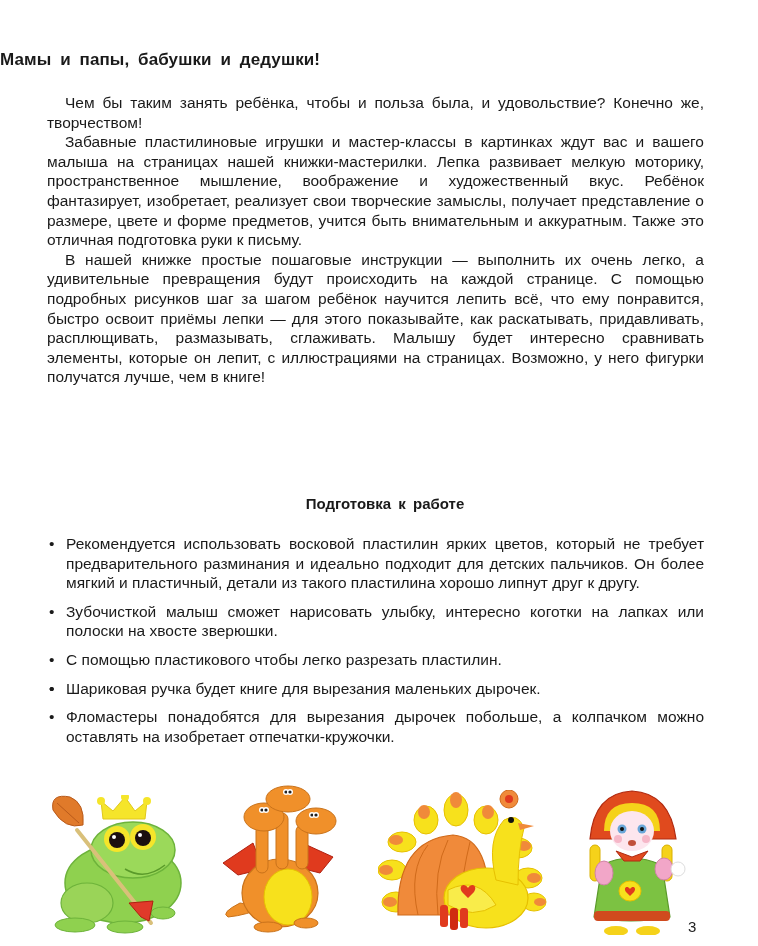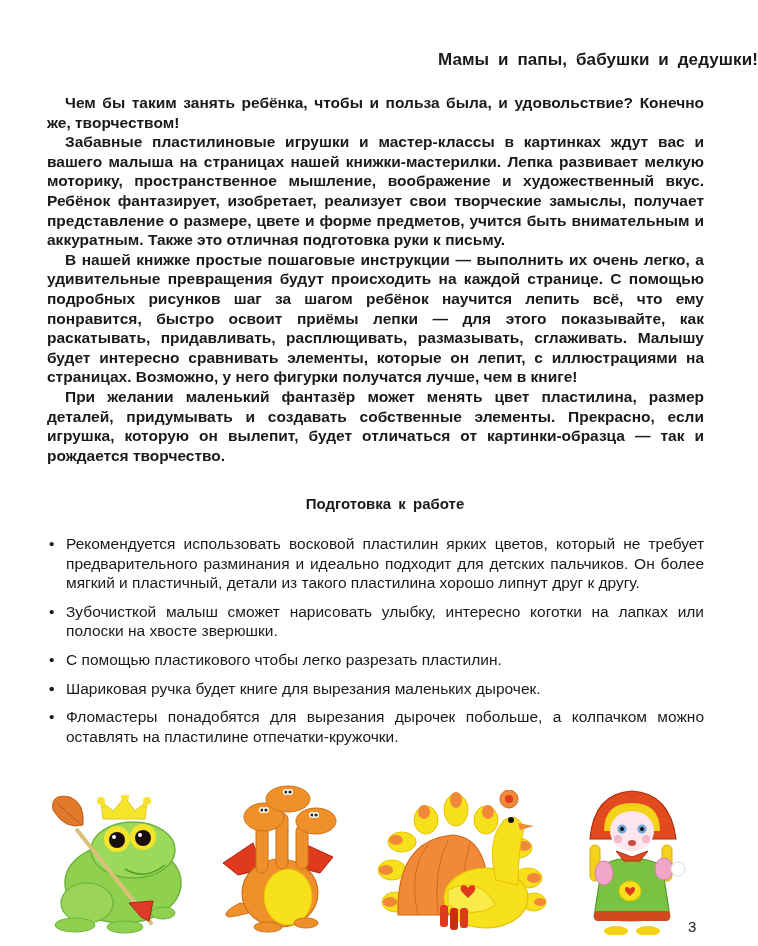--- a/index.html
+++ b/index.html
@@ -18,40 +18,39 @@
     .page {
       position: absolute;
       left: 0; top: 0;
       width: 758px; height: 946px;
     }
     .title {
       position: absolute;
       top: 50px;
       left: 0;
       width: 758px;
-      text-align: right;
+      text-align: left;
       font-weight: bold;
       font-size: 17px;
       word-spacing: 4px;
       letter-spacing: 0.1px;
     }
     .body-text {
       position: absolute;
       left: 47px;
       top: 93px;
       width: 657px;
       font-size: 15.5px;
       line-height: 19.6px;
     }
     .body-text p {
       margin: 0;
       text-indent: 18px;
       text-align: justify;
       text-align-last: left;
-      font-weight: bold;
     }
     .section-title {
       position: absolute;
       top: 495px;
       left: 0;
       width: 770px;
       text-align: center;
       font-weight: bold;
       font-size: 15px;
       word-spacing: 3px;
@@ -101,21 +100,20 @@
 <body>
 
 <div class="page">
 
   <div class="title">Мамы и папы, бабушки и дедушки!</div>
 
   <div class="body-text">
     <p>Чем бы таким занять ребёнка, чтобы и польза была, и удовольствие? Конечно же, творчеством!</p>
     <p>Забавные пластилиновые игрушки и мастер-классы в картинках ждут вас и вашего малыша на страницах нашей книжки-мастерилки. Лепка развивает мелкую моторику, пространственное мышление, воображение и художественный вкус. Ребёнок фантазирует, изобретает, реализует свои творческие замыслы, получает представление о размере, цвете и форме предметов, учится быть внимательным и аккуратным. Также это отличная подготовка руки к письму.</p>
     <p>В нашей книжке простые пошаговые инструкции — выполнить их очень легко, а удивительные превращения будут происходить на каждой странице. С помощью подробных рисунков шаг за шагом ребёнок научится лепить всё, что ему понравится, быстро освоит приёмы лепки — для этого показывайте, как раскатывать, придавливать, расплющивать, размазывать, сглаживать. Малышу будет интересно сравнивать элементы, которые он лепит, с иллюстрациями на страницах. Возможно, у него фигурки получатся лучше, чем в книге!</p>
-    <p>При желании маленький фантазёр может менять цвет пластилина, размер деталей, придумывать и создавать собственные элементы. Прекрасно, если игрушка, которую он вылепит, будет отличаться от картинки-образца — так и рождается творчество.</p>
   </div>
 
   <div class="section-title">Подготовка к работе</div>
 
   <ul class="list">
     <li>
       <span class="bullet">•</span>
       <span>Рекомендуется использовать восковой пластилин ярких цветов, который не требует предварительного разминания и идеально подходит для детских пальчиков. Он более мягкий и пластичный, детали из такого пластилина хорошо липнут друг к другу.</span>
     </li>
     <li>
@@ -128,21 +126,21 @@
     </li>
     <li>
       <span class="bullet">•</span>
     </li>
     <li>
       <span class="bullet">•</span>
       <span>Шариковая ручка будет книге для вырезания маленьких дырочек.</span>
     </li>
     <li>
       <span class="bullet">•</span>
-      <span>Фломастеры понадобятся для вырезания дырочек побольше, а колпачком можно оставлять на пластилине отпечатки-кружочки.</span>
+      <span>Фломастеры понадобятся для вырезания дырочек побольше, а колпачком можно оставлять на изобретает отпечатки-кружочки.</span>
     </li>
   </ul>
 
   <div class="illustrations">
 
     <svg class="illus" style="left:45px; top:10px;" width="150" height="140" viewBox="0 0 150 140">
 
       <ellipse cx="78" cy="88" rx="58" ry="40" fill="#8fd14f" stroke="#6db33a" stroke-width="1.5"></ellipse>
       <ellipse cx="88" cy="55" rx="42" ry="28" fill="#9bd95a" stroke="#6db33a" stroke-width="1.5"></ellipse>
 

